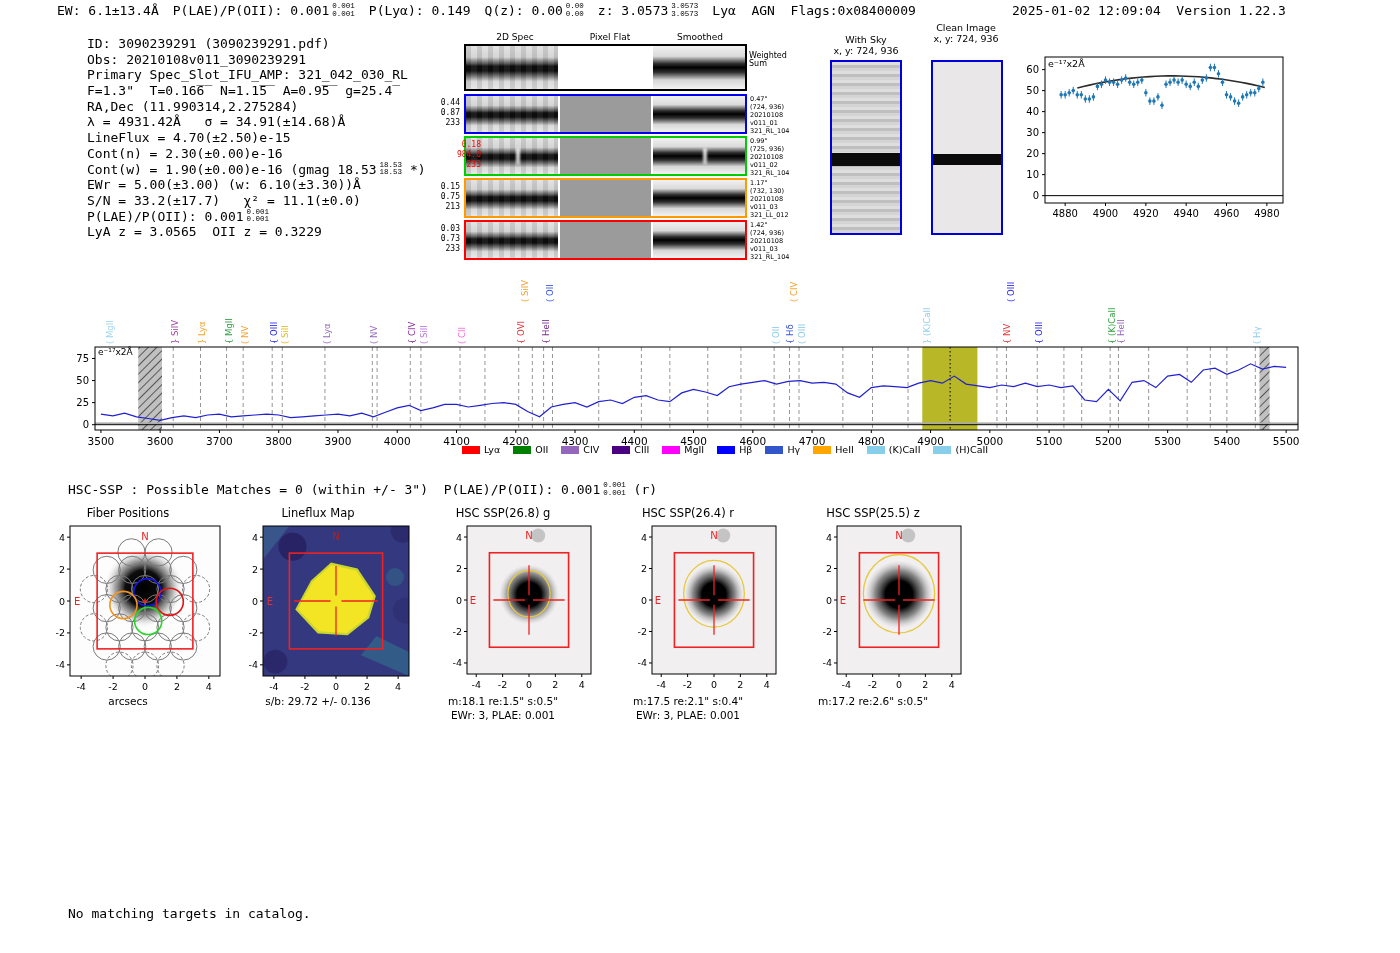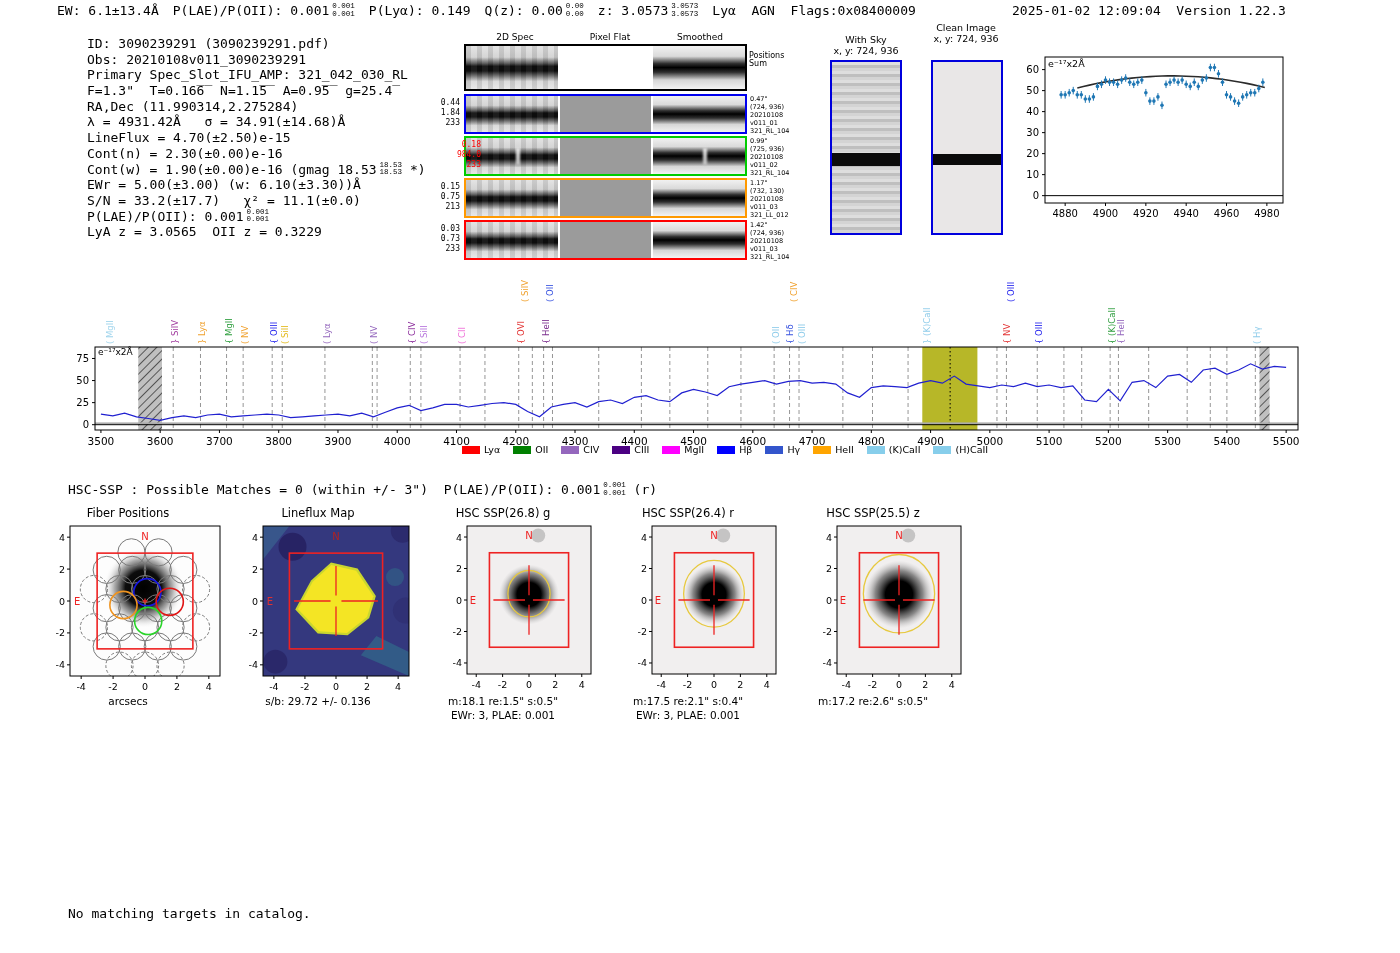--- a/index.html
+++ b/index.html
@@ -47,34 +47,34 @@
 <div id="canvas">
 
   <div class="hdr mono" id="header-left"><div class="seg" style="display: flex; align-items: center;"><div style="white-space: pre;">EW: 6.1±13.4Å</div></div><div class="seg" style="display: flex; align-items: center;"><div style="white-space: pre;">P(LAE)/P(OII): 0.001</div><div class="stack"><div>0.001</div><div>0.001</div></div></div><div class="seg" style="display: flex; align-items: center;"><div style="white-space: pre;">P(Lyα): 0.149</div></div><div class="seg" style="display: flex; align-items: center;"><div style="white-space: pre;">Q(z): 0.00</div><div class="stack"><div>0.00</div><div>0.00</div></div></div><div class="seg" style="display: flex; align-items: center;"><div style="white-space: pre;">z: 3.0573</div><div class="stack"><div>3.0573</div><div>3.0573</div></div></div><div class="seg" style="display: flex; align-items: center;"><div style="white-space: pre;">Lyα  AGN  Flags:0x08400009</div></div></div>
   <div id="header-right" class="mono">2025-01-02 12:09:04  Version 1.22.3</div>
 
   <div id="info-block" class="mono"><div class="iline"><div class="seg" style="display: flex; align-items: center;"><div style="white-space: pre;">ID: 3090239291 (3090239291.pdf)</div></div></div><div class="iline"><div class="seg" style="display: flex; align-items: center;"><div style="white-space: pre;">Obs: 20210108v011_3090239291</div></div></div><div class="iline"><div class="seg" style="display: flex; align-items: center;"><div style="white-space: pre;">Primary Spec_Slot_IFU_AMP: 321_042_030_RL</div></div></div><div class="iline"><div class="seg" style="display: flex; align-items: center;"><div style="white-space: pre;">F=1.3"  T=0.16̅6̅  N=1.1̅5̅  A=0.9̅5̅  g=25.4̅</div></div></div><div class="iline"><div class="seg" style="display: flex; align-items: center;"><div style="white-space: pre;">RA,Dec (11.990314,2.275284)</div></div></div><div class="iline"><div class="seg" style="display: flex; align-items: center;"><div style="white-space: pre;">λ = 4931.42Å   σ = 34.91(±14.68)Å</div></div></div><div class="iline"><div class="seg" style="display: flex; align-items: center;"><div style="white-space: pre;">LineFlux = 4.70(±2.50)e-15</div></div></div><div class="iline"><div class="seg" style="display: flex; align-items: center;"><div style="white-space: pre;">Cont(n) = 2.30(±0.00)e-16</div></div></div><div class="iline"><div class="seg" style="display: flex; align-items: center;"><div style="white-space: pre;">Cont(w) = 1.90(±0.00)e-16 (gmag 18.53</div><div class="stack"><div>18.53</div><div>18.53</div></div></div><div class="seg" style="display: flex; align-items: center;"><div style="white-space: pre;"> *)</div></div></div><div class="iline"><div class="seg" style="display: flex; align-items: center;"><div style="white-space: pre;">EWr = 5.00(±3.00) (w: 6.10(±3.30))Å</div></div></div><div class="iline"><div class="seg" style="display: flex; align-items: center;"><div style="white-space: pre;">S/N = 33.2(±17.7)   χ² = 11.1(±0.0)</div></div></div><div class="iline"><div class="seg" style="display: flex; align-items: center;"><div style="white-space: pre;">P(LAE)/P(OII): 0.001</div><div class="stack"><div>0.001</div><div>0.001</div></div></div></div><div class="iline"><div class="seg" style="display: flex; align-items: center;"><div style="white-space: pre;">LyA z = 3.0565  OII z = 0.3229</div></div></div></div>
 
   <div class="stitle" style="left:465px;top:32px;width:100px;">2D Spec</div>
   <div class="stitle" style="left:560px;top:32px;width:100px;">Pixel Flat</div>
   <div class="stitle" style="left:650px;top:32px;width:100px;">Smoothed</div>
-  <div class="rlab" style="left:749px;top:52px;font-size:8px;"><span>Positions</span><br><span>Sum</span></div>
+  <div class="rlab" style="left:749px;top:52px;font-size:8px;"><span>Weighted</span><br><span>Sum</span></div>
 
   <div id="spec2d-rows">
       <div class="cellrow" style="left: 464px; top: 44px; width: 283px; height: 47px; border: 2px solid rgb(0, 0, 0);">
         <div class="cell cell2d"></div>
         <div class="cell cellwhite"></div>
         <div class="cell cellsm"></div>
       </div>
       <div class="cellrow" style="left: 464px; top: 94px; width: 283px; height: 40px; border: 2px solid rgb(0, 0, 238);">
         <div class="cell cell2d"></div>
         <div class="cell cellflat"></div>
         <div class="cell cellsm"></div>
       </div>
-      <div class="llab mono" style="left: 434px; top: 98px; color: rgb(0, 0, 0);"><div>0.44</div><div>1.84</div><div>233</div></div>
+      <div class="llab mono" style="left: 434px; top: 98px; color: rgb(0, 0, 0);"><div>0.44</div><div>0.87</div><div>233</div></div>
       <div class="rlab" style="left: 750px; top: 95px;"><div>0.47"</div><div>(724, 936)</div><div>20210108</div><div>v011_01</div><div>321_RL_104</div></div>
       <div class="cellrow" style="left: 464px; top: 136px; width: 283px; height: 40px; border: 2px solid rgb(0, 204, 0);">
         <div class="cell cell2d">
           <div class="gapstripe"></div>
         </div>
         <div class="cell cellflat"></div>
         <div class="cell cellsm">
           <div class="gapstripe"></div>
         </div>
       </div>

